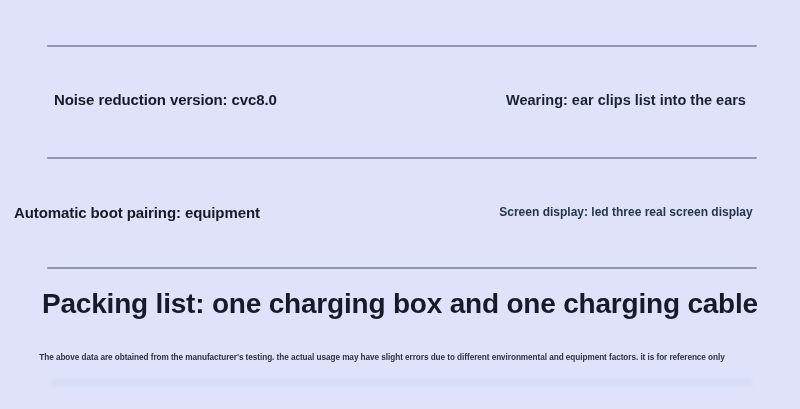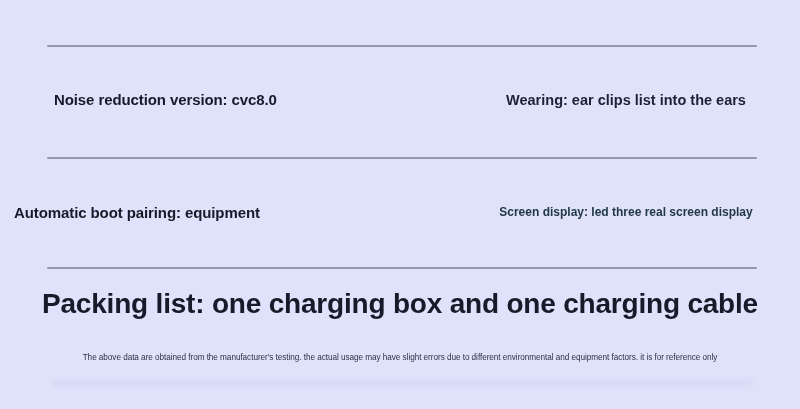--- a/index.html
+++ b/index.html
@@ -106,25 +106,25 @@
     color: #171b29;
     letter-spacing: -0.2px;
     line-height: 1.2;
     white-space: nowrap;
   }
 
   
   .disclaimer {
     position: absolute;
     top: 352px;
-    left: 20px;
+    left: 2px;
     width: 760px;
     text-align: center;
     font-size: 8.2px;
-    font-weight: normal;
+    font-weight: bold;
     color: #2b3346;
     line-height: 1.45;
     letter-spacing: -0.05px;
   }
 
   
   .ghost-band {
     position: absolute;
     left: 52px;
     top: 379px;

